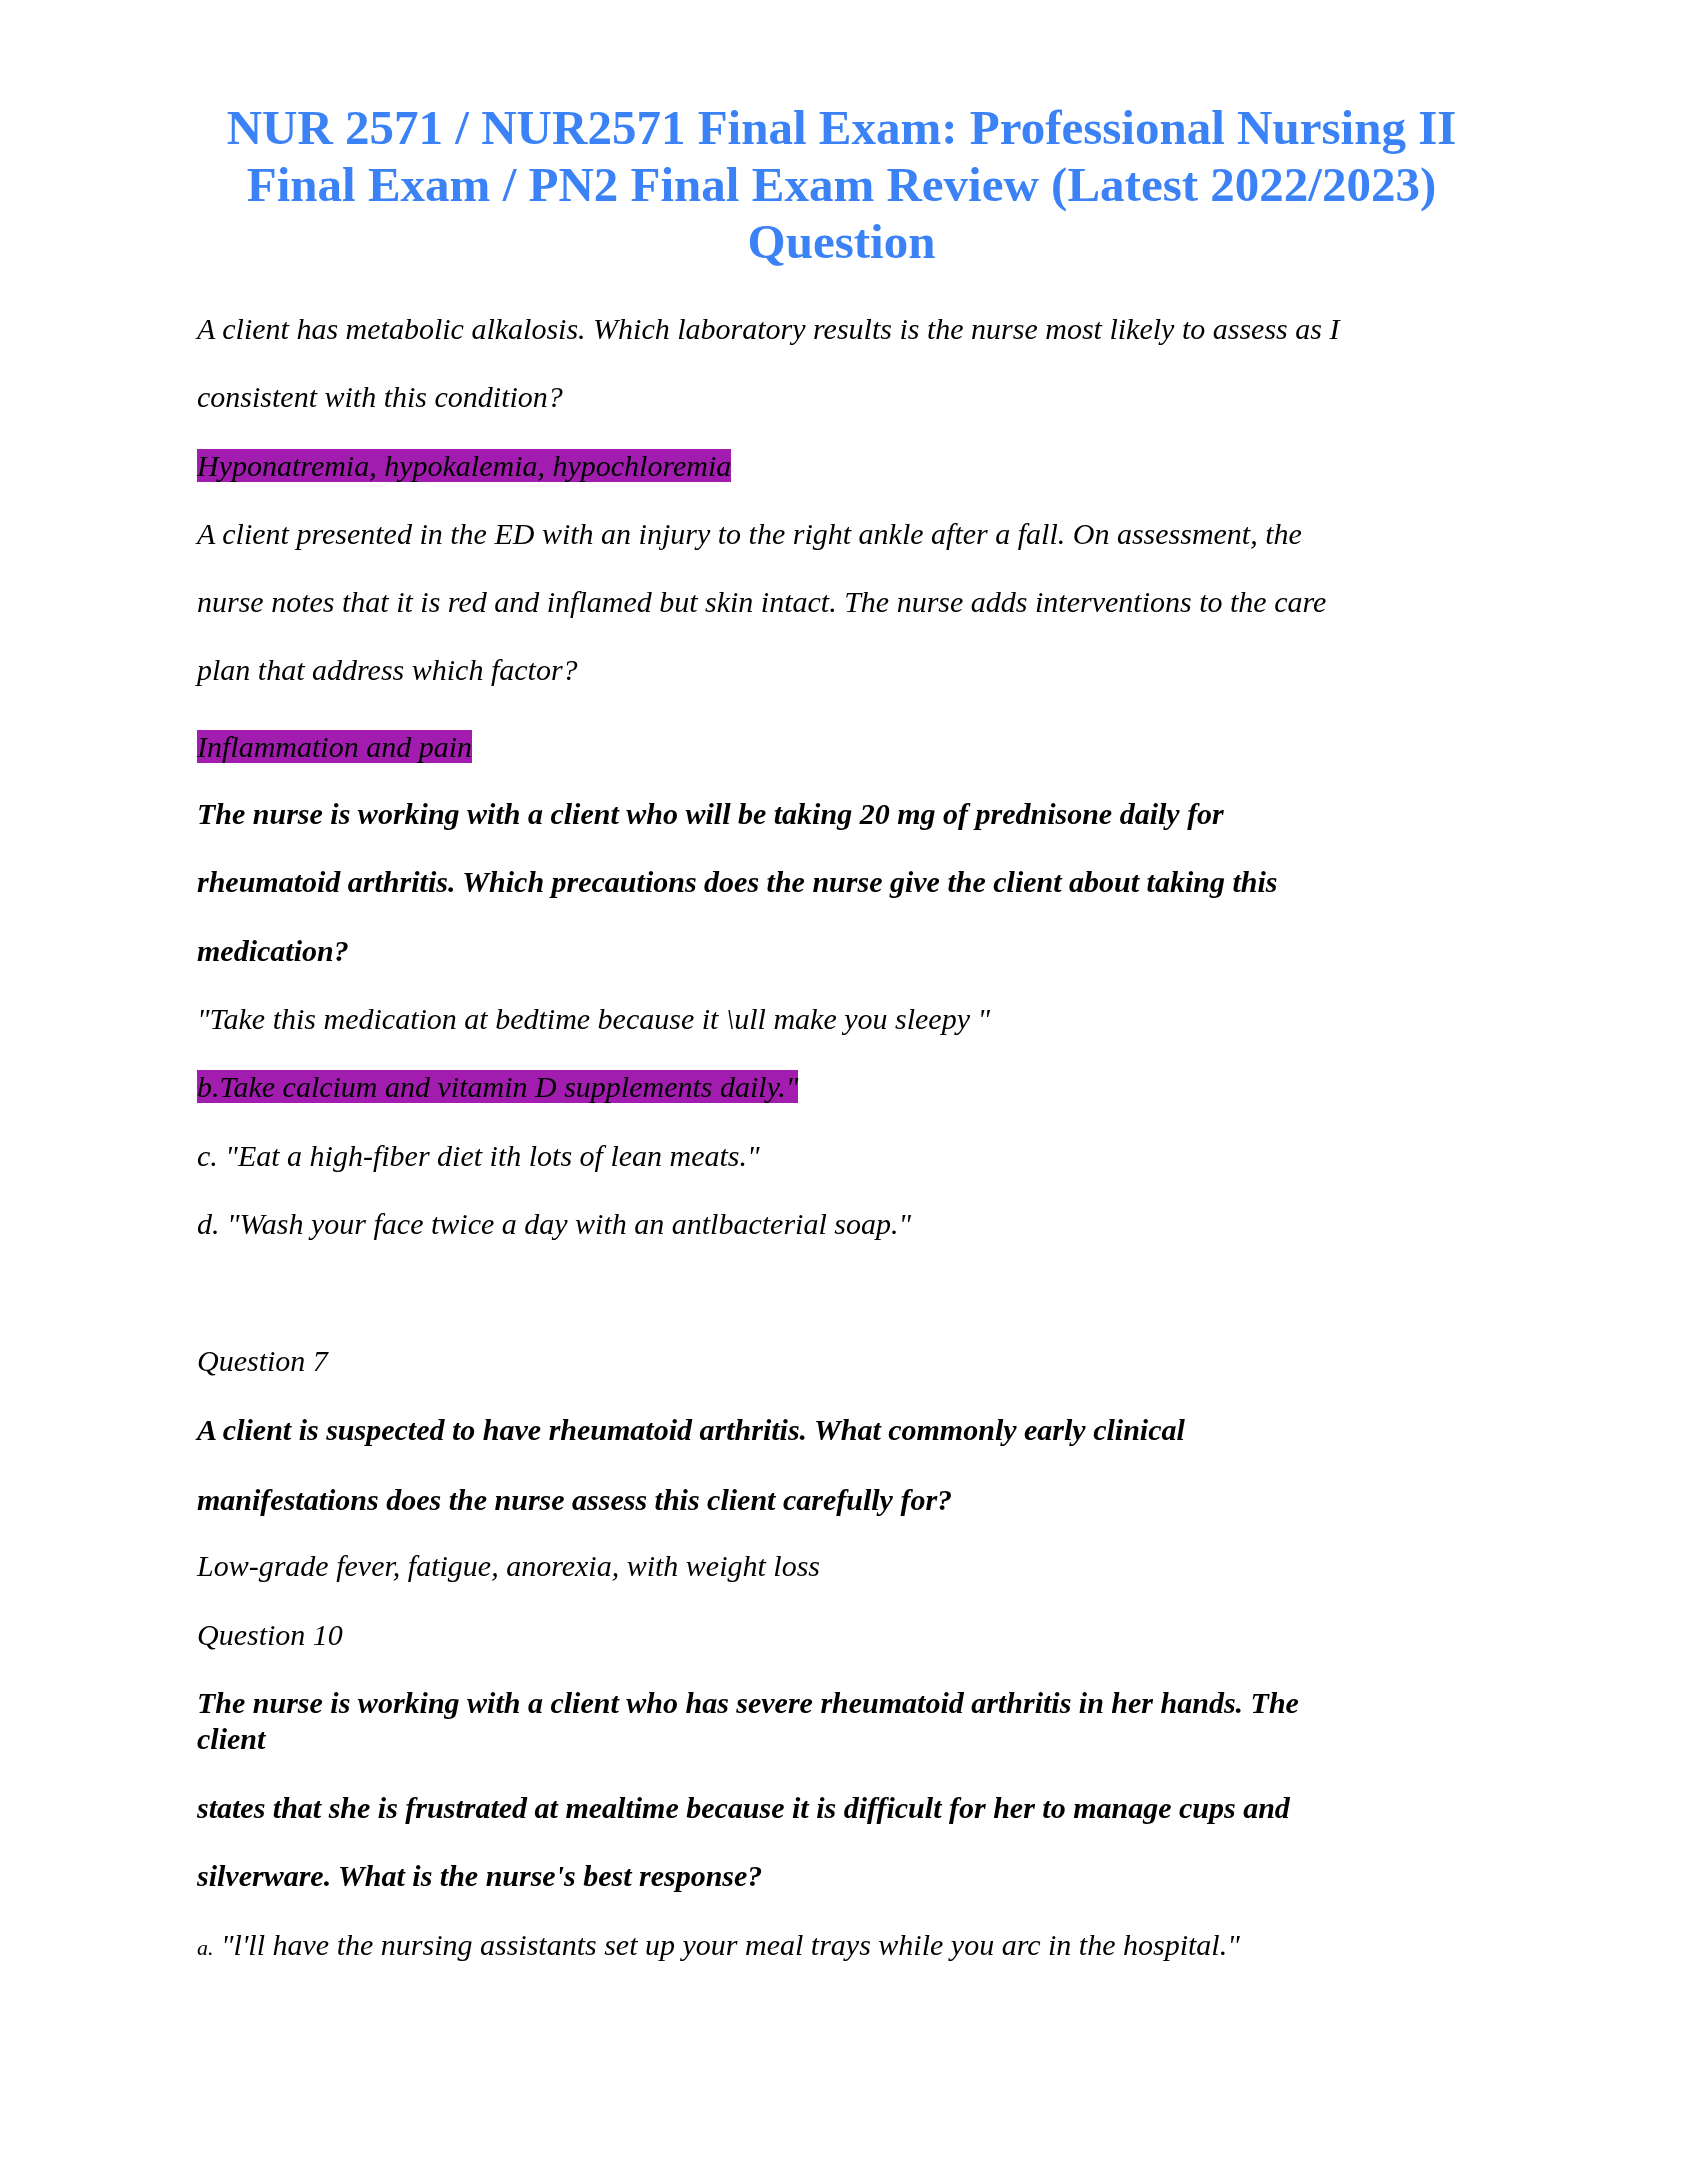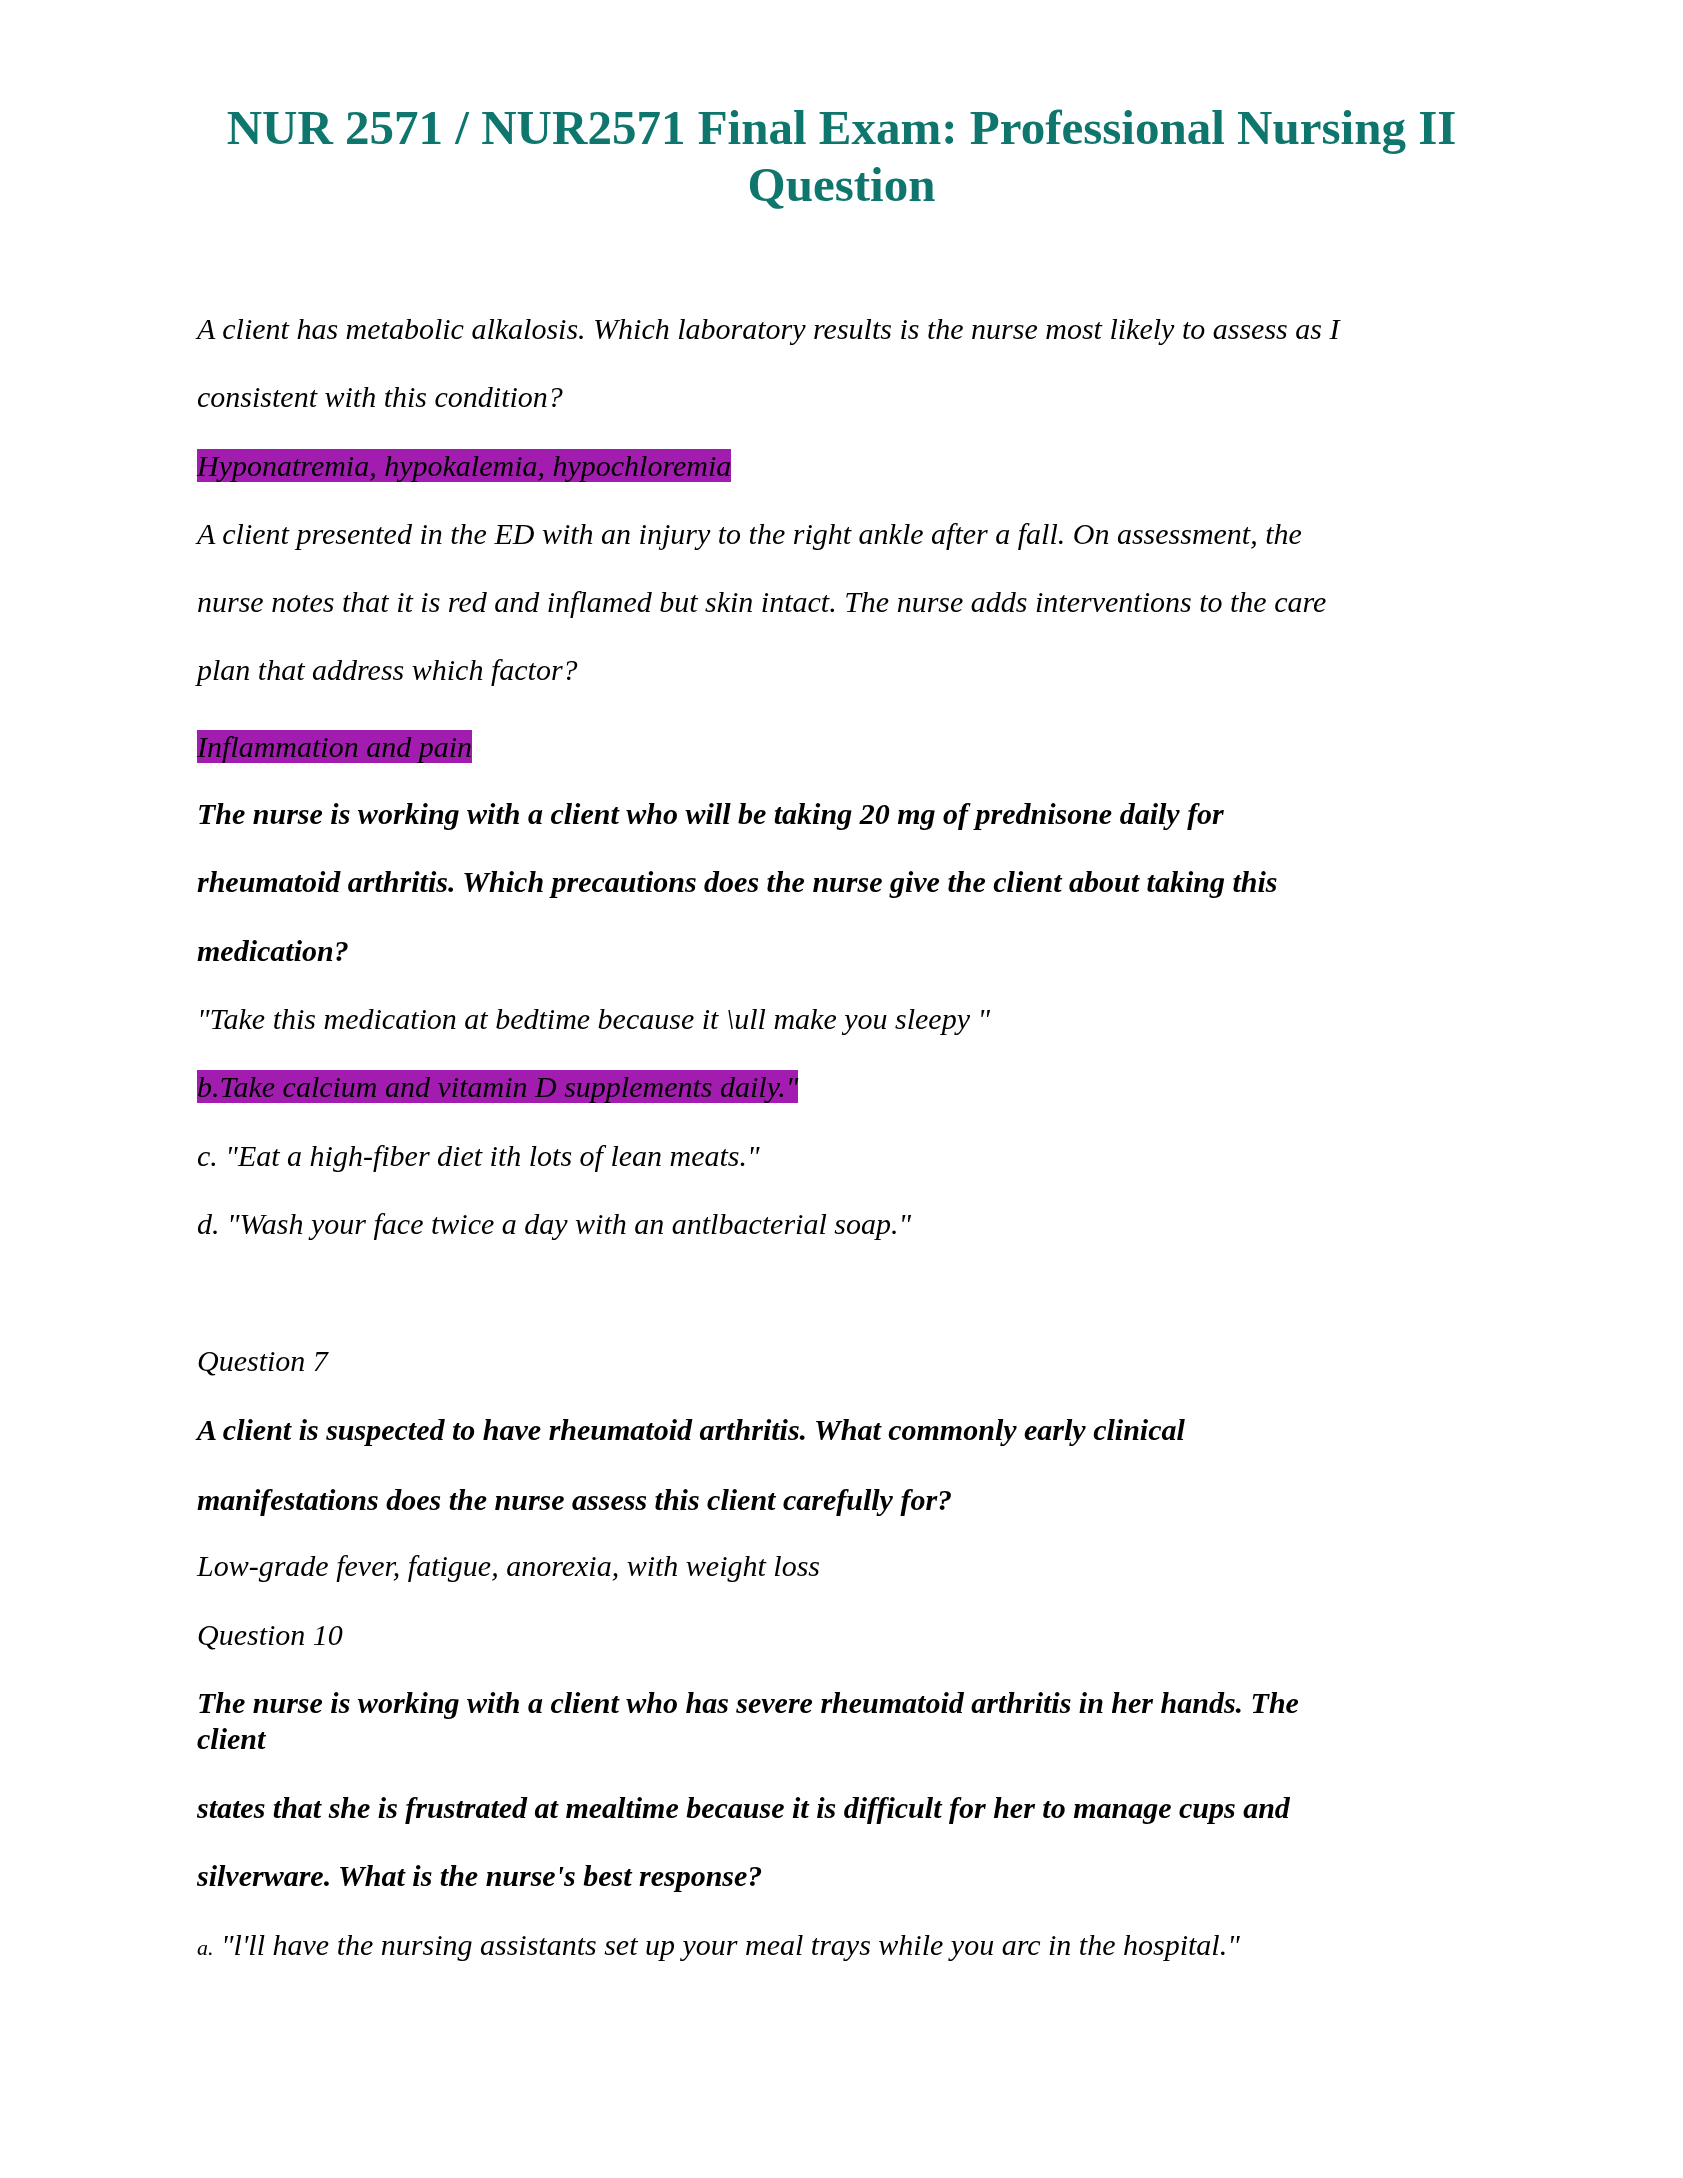--- a/index.html
+++ b/index.html
@@ -1,30 +1,31 @@
 <!DOCTYPE html>
 <html><head>
 <meta charset="utf-8">
 <style>
   html, body { margin: 0; padding: 0; background: #ffffff; }
   body { width: 1683px; height: 2178px; position: relative; overflow: hidden;
          font-family: "Liberation Serif", "DejaVu Serif", serif; color: #000; }
   .title { position: absolute; left: 0; width: 1683px; text-align: center;
-           color: #0f766e; font-weight: bold; font-size: 49px; line-height: 57px; top: 99px; }
+           color: #3b82f6; font-weight: bold; font-size: 49px; line-height: 57px; top: 99px; }
   .title div { white-space: nowrap; }
   .line { position: absolute; left: 197px; font-size: 30px; line-height: 36px; white-space: nowrap; font-style: italic; }
   .b { font-weight: bold; }
   .hl { background: #a21caf; }
   .small { font-size: 22px; }
 </style>
 </head>
 <body>
 
 <div class="title">
   <div>NUR 2571 / NUR2571 Final Exam: Professional Nursing II</div>
+  <div>Final Exam / PN2 Final Exam Review (Latest 2022/2023)</div>
   <div>Question</div>
 </div>
 
 <div class="line" style="top:311px">A client has metabolic alkalosis. Which laboratory results is the nurse most likely to assess as I</div>
 <div class="line" style="top:379px">consistent with this condition?</div>
 <div class="line" style="top:448px"><span class="hl">Hyponatremia, hypokalemia, hypochloremia</span></div>
 
 <div class="line" style="top:516px">A client presented in the ED with an injury to the right ankle after a fall. On assessment, the</div>
 <div class="line" style="top:584px">nurse notes that it is red and inflamed but skin intact. The nurse adds interventions to the care</div>
 <div class="line" style="top:652px">plan that address which factor?</div>

